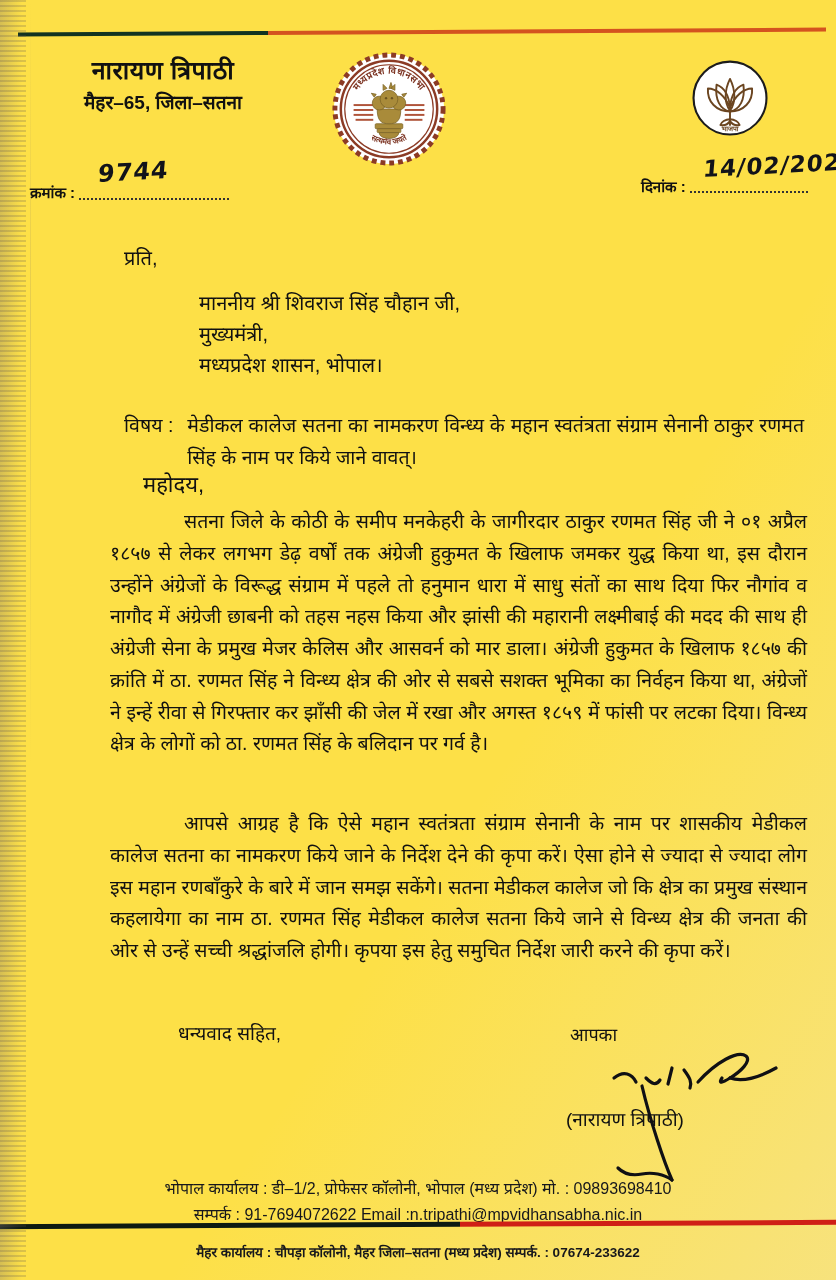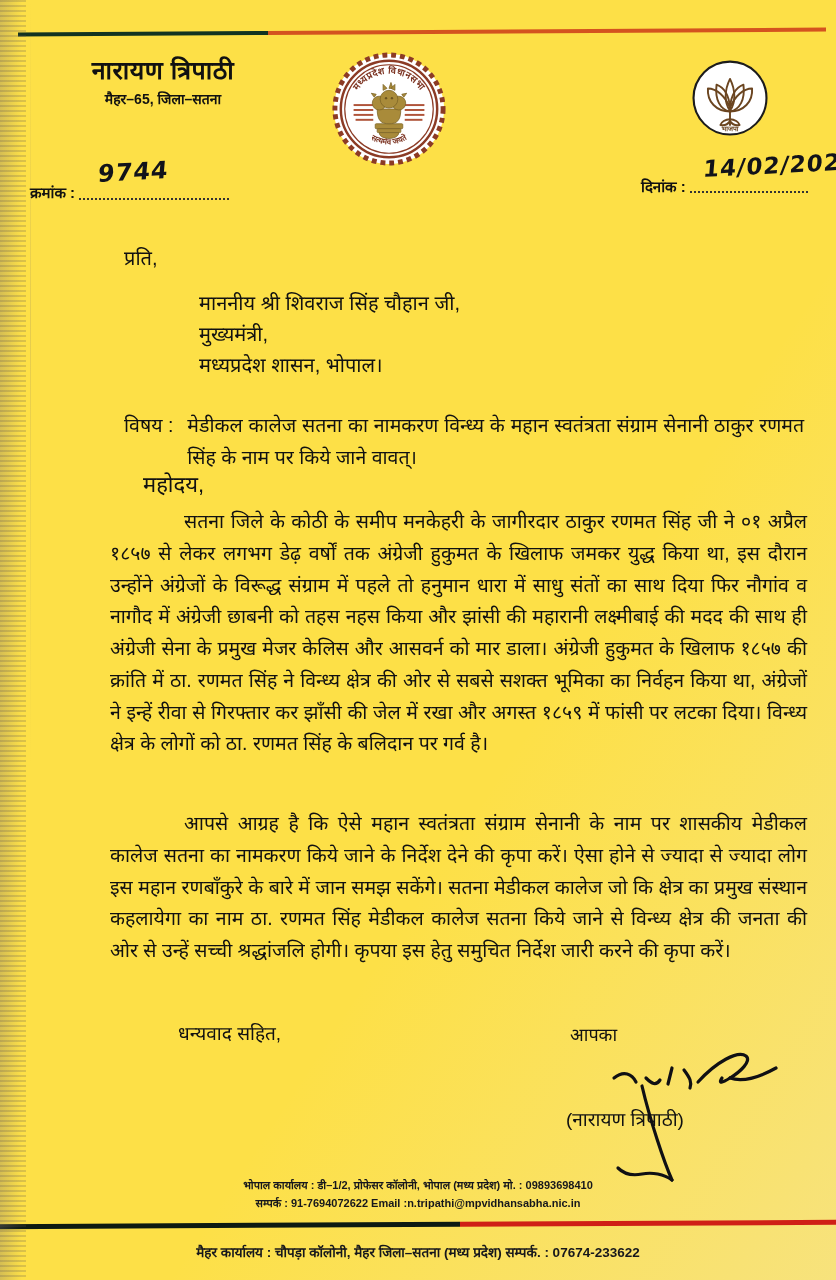--- a/index.html
+++ b/index.html
@@ -83,21 +83,21 @@
     font-weight: bold;
     letter-spacing: .5px;
     line-height: 1.15;
   }
   .member .role {
     font-size: 14px;
     font-weight: bold;
     margin-top: 3px;
   }
   .member .const {
-    font-size: 14px;
+    font-size: 19px;
     font-weight: bold;
     margin-top: 4px;
   }
 
   .emblem {
     position: absolute;
     left: 330px;
     top: 4px;
     width: 118px;
     height: 118px;
@@ -238,22 +238,22 @@
     margin-top: 60px;
     margin-left: 6px;
   }
 
   
   .footer {
     position: absolute;
     left: 0; right: 0;
     top: 1176px;
     text-align: center;
-    font-size: 11px;
-    font-weight: bold;
+    font-size: 16px;
+    font-weight: normal;
     line-height: 1.65;
     color: #16171c;
   }
   .footer-bottom {
     position: absolute;
     left: 0; right: 0;
     top: 1243px;
     text-align: center;
     font-size: 13.5px;
     font-weight: bold;

